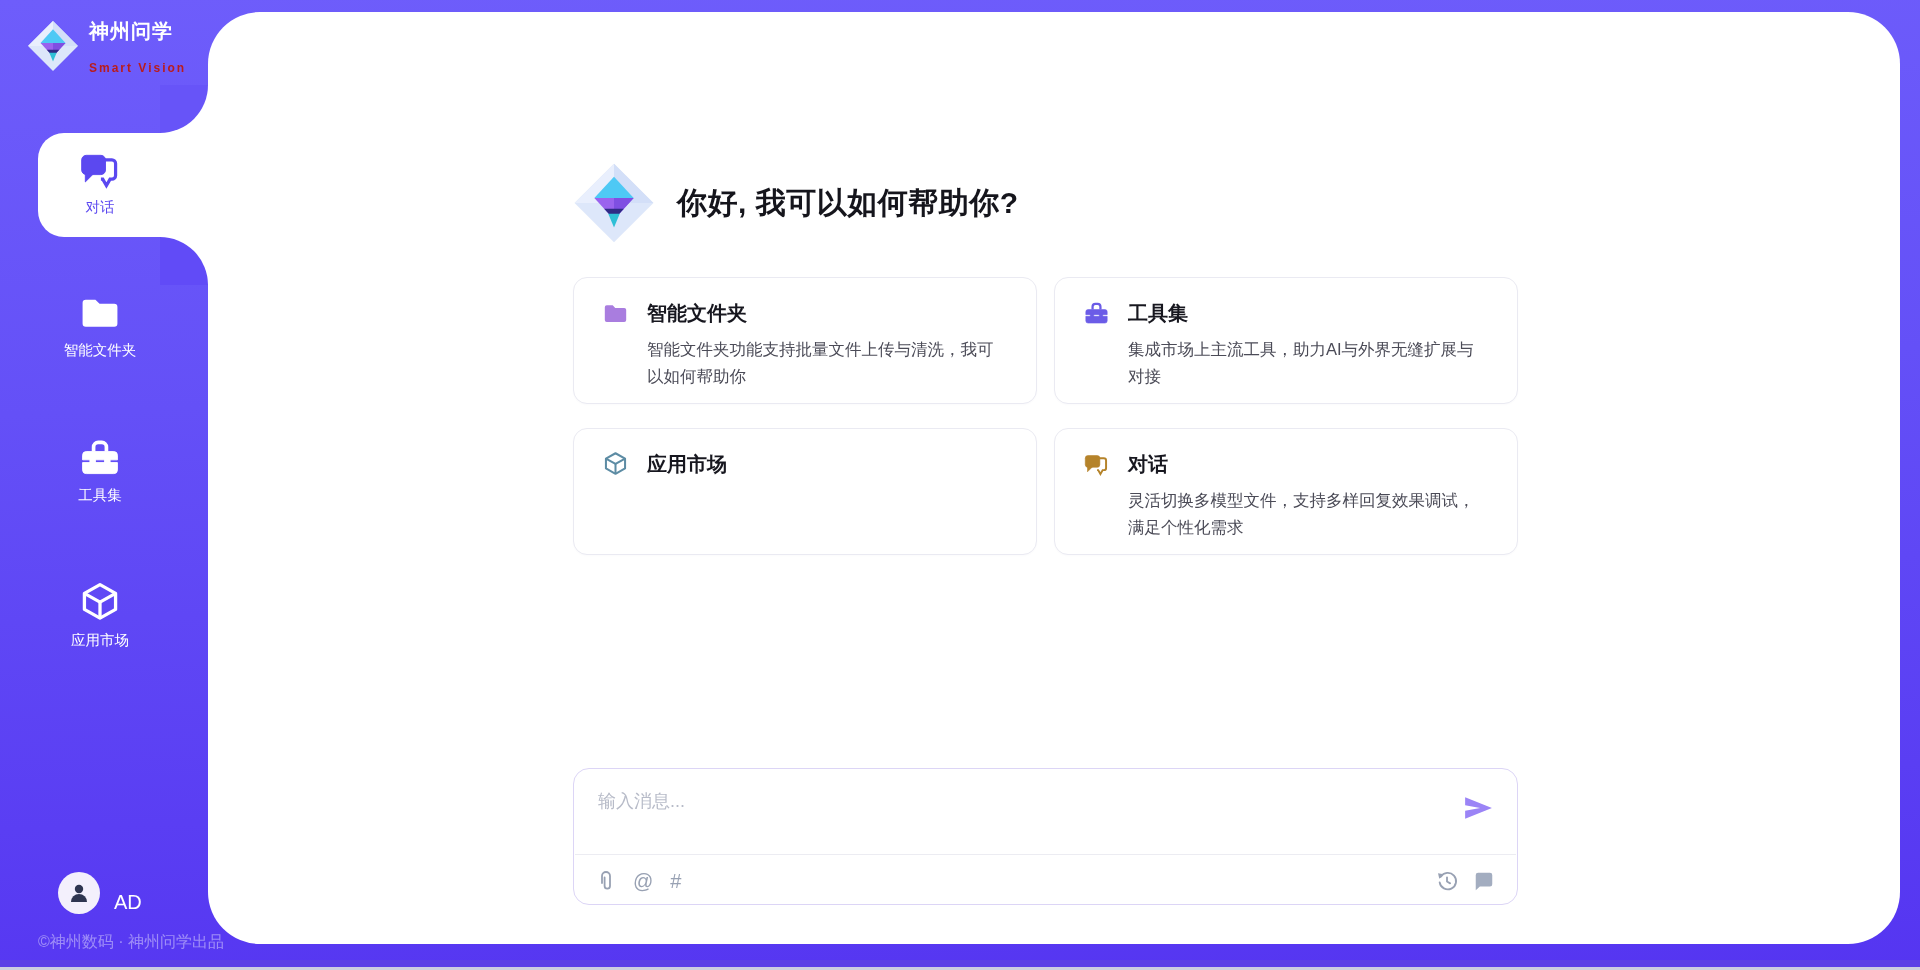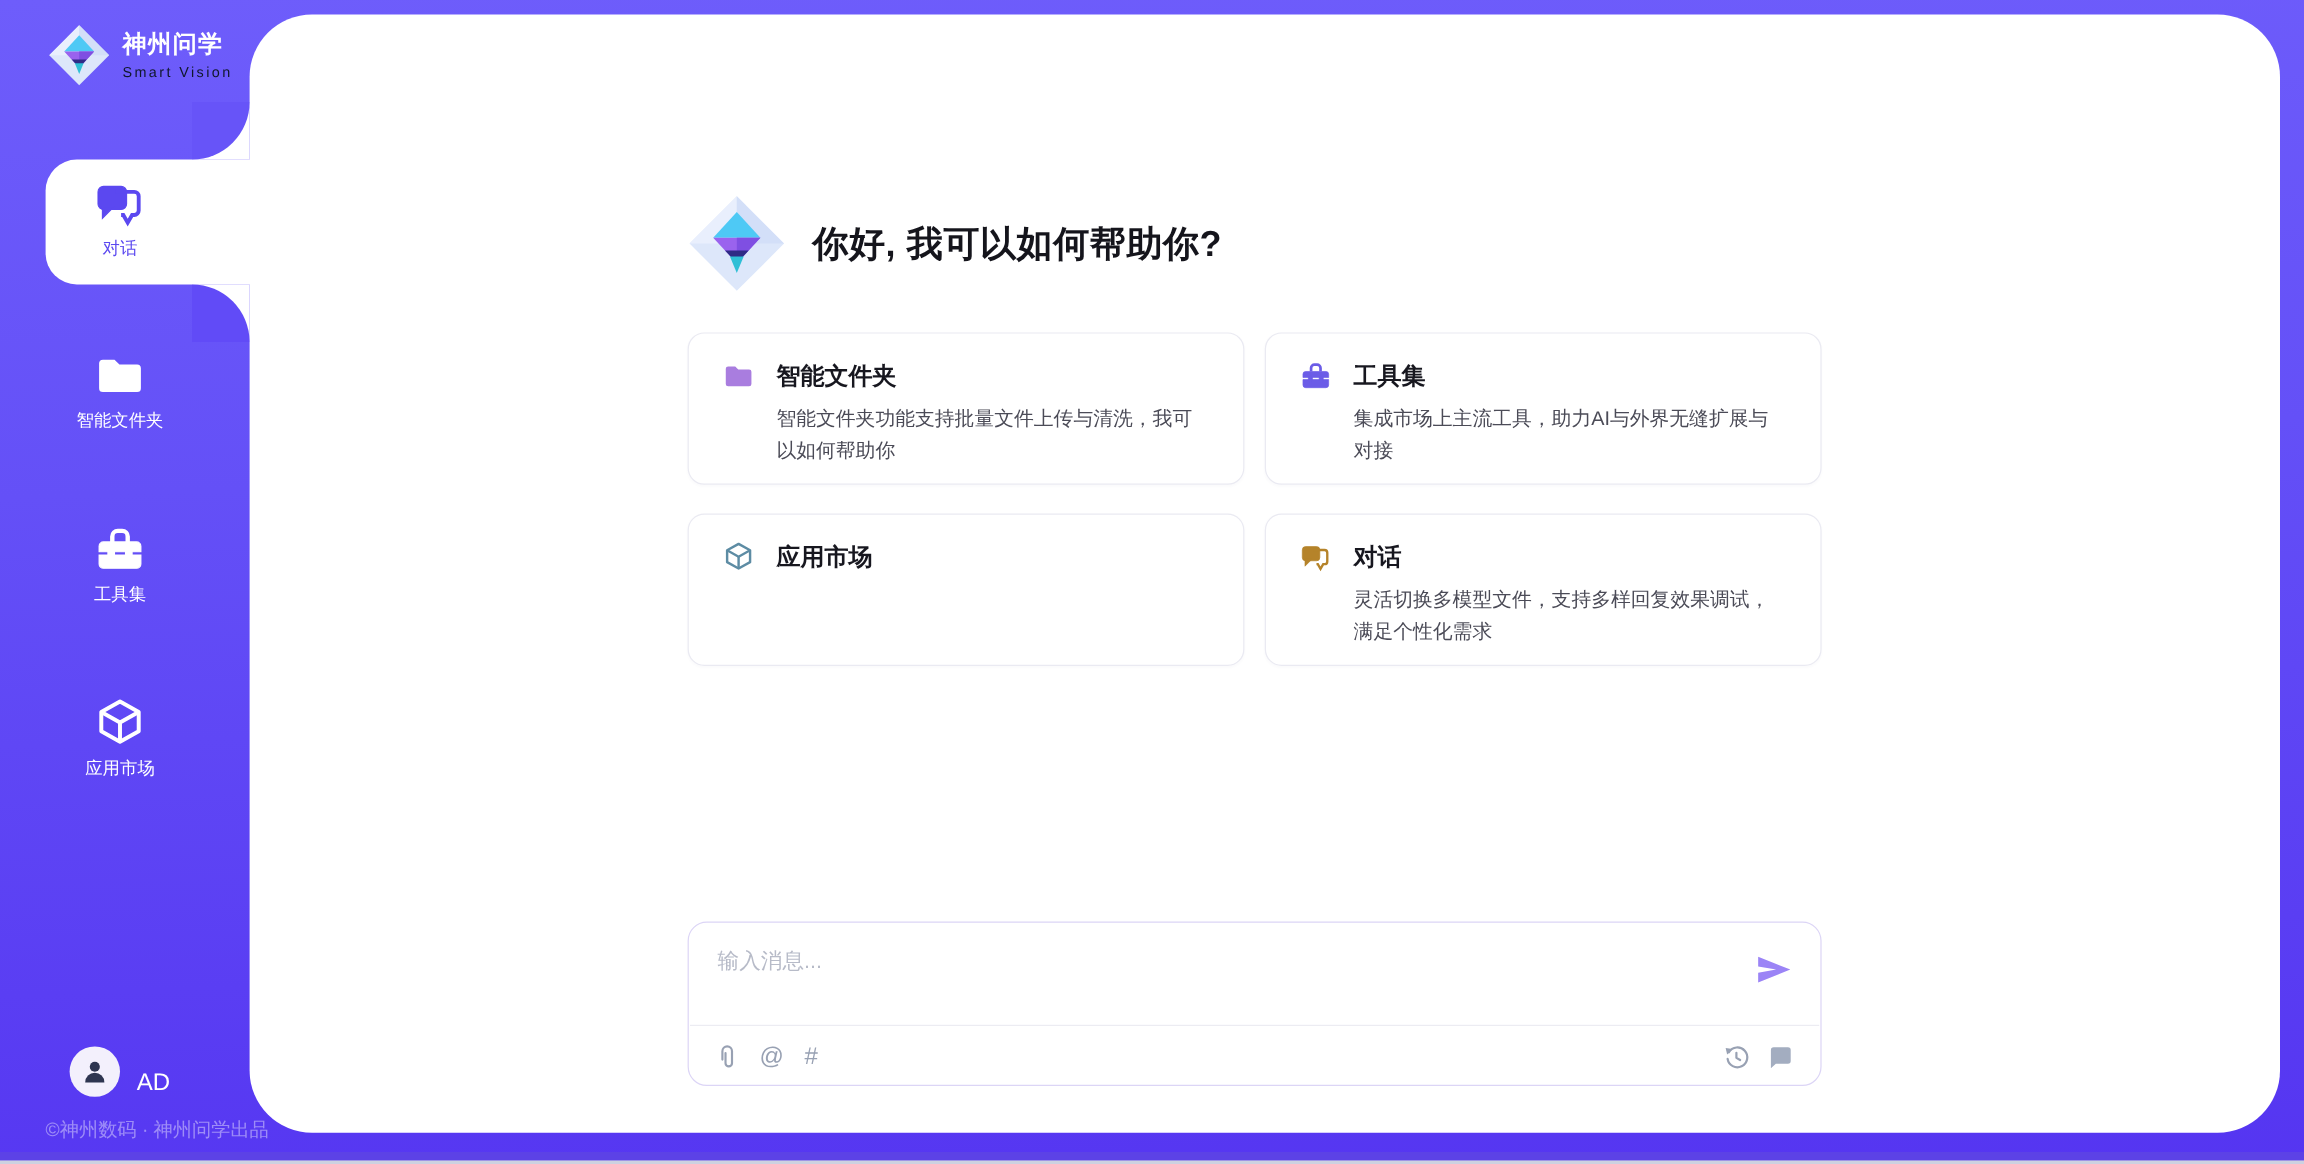--- a/index.html
+++ b/index.html
@@ -23,24 +23,24 @@
     background:#ffffff; border-radius:26px 0 0 26px; z-index:3;
   }
   .fillet { position:absolute; width:48px; height:48px; background:#ffffff; z-index:3; }
   .fillet-top { left:160px; top:85px; }
   .fillet-bottom { left:160px; top:237px; }
   .fillet-top .ink { width:100%; height:100%; background:#6754f8; border-bottom-right-radius:100%; }
   .fillet-bottom .ink { width:100%; height:100%; background:#614bf7; border-top-right-radius:100%; }
 
   
   .sidebar { position:absolute; left:0; top:0; width:208px; height:100%; z-index:4; }
-  .brand { position:absolute; left:40px; top:20px; display:flex; align-items:center; gap:10px; }
+  .brand { position:absolute; left:27px; top:20px; display:flex; align-items:flex-start; gap:10px; }
   .brand svg { width:52px; height:52px; }
   .brand-title { color:#fff; font-size:20px; font-weight:700; letter-spacing:1px; line-height:1.15; }
-  .brand-sub { color:#0f172a; font-size:12px; letter-spacing:2px; margin-top:4px; }
+  .brand-sub { color:#b91c1c; font-size:12px; letter-spacing:2px; margin-top:18px;font-weight:bold; }
 
   .nav-item { position:absolute; left:0; width:200px; text-align:center; cursor:pointer; }
   .nav-item svg { width:44px; height:44px; display:block; margin:0 auto; }
   .nav-label { display:block; margin-top:6px; font-size:14.5px; color:#ffffff; }
   .nav-item.active .nav-label { color:#5b48f0; font-weight:500; }
 
   .user-row { position:absolute; left:58px; top:872px; display:flex; align-items:flex-end; gap:14px; cursor:pointer; }
   .avatar { width:42px; height:42px; border-radius:50%; background:#f3f0fc; display:flex; align-items:center; justify-content:center; }
   .avatar svg { width:24px; height:24px; }
   .user-name { color:#ffffff; font-size:20px; }

